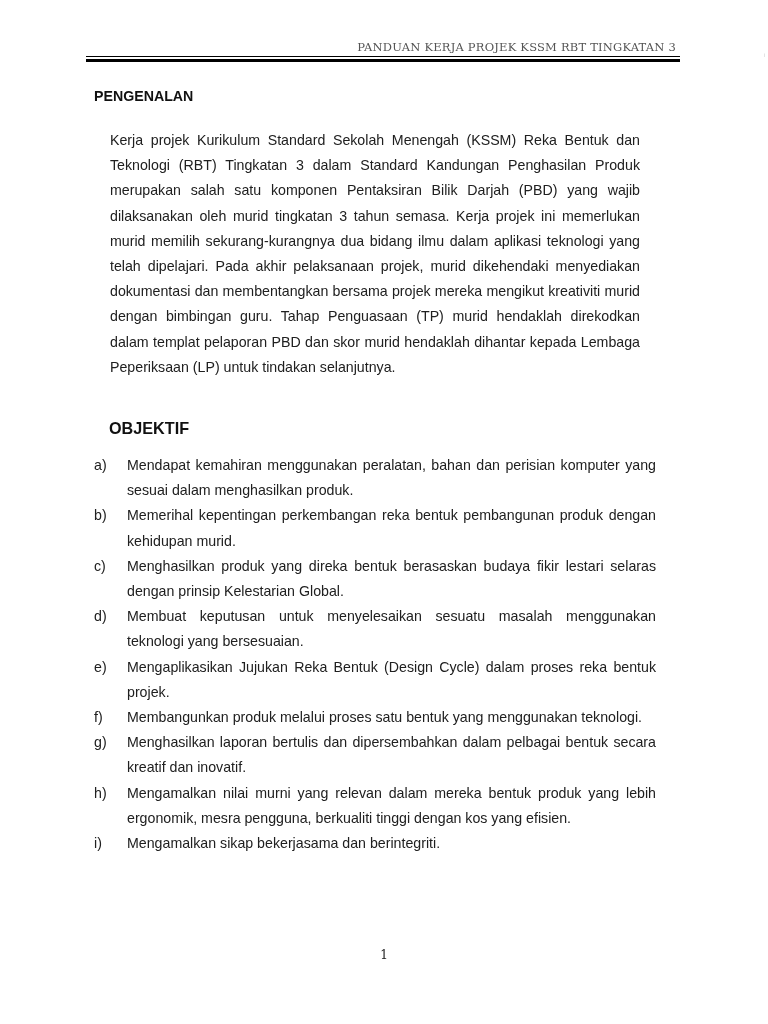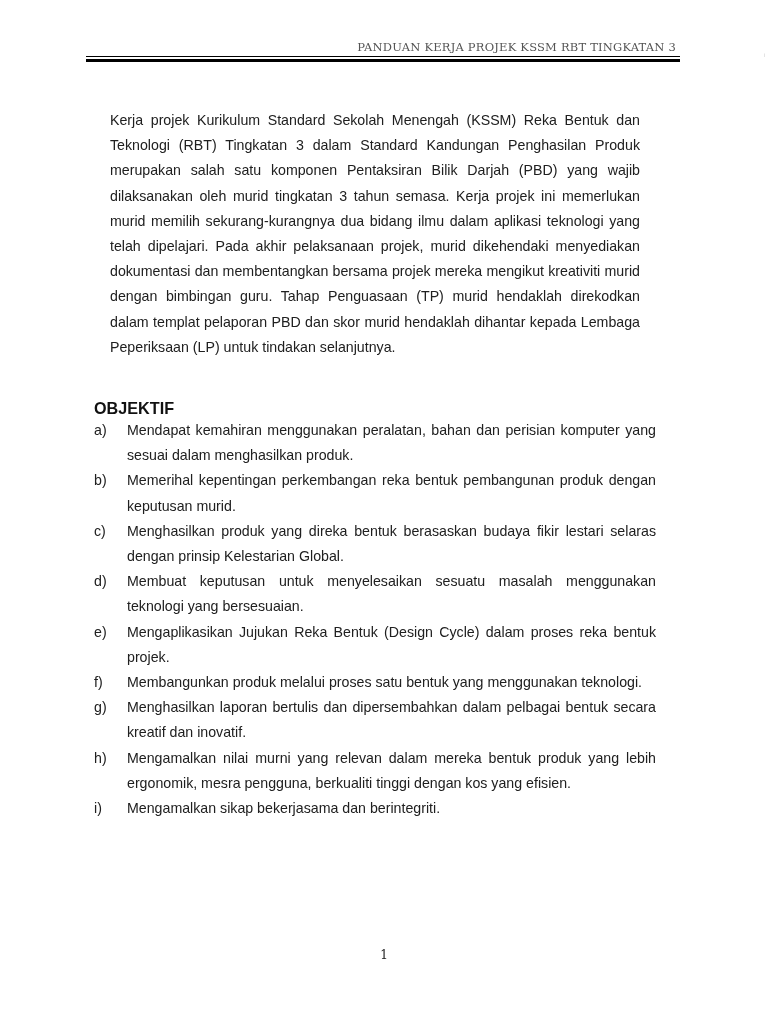--- a/index.html
+++ b/index.html
@@ -70,21 +70,21 @@
     .heading-1 {
       font-weight: bold;
       font-size: 14.2px;
       margin: 0;
       line-height: 20px;
       color: #111111;
     }
     .heading-2 {
       font-weight: bold;
       font-size: 16.2px;
-      margin: 0;
+      margin: 15px;
       line-height: 20px;
       color: #111111;
     }
     .para {
       margin: 16px;
       text-align: justify;
     }
     .intro-para { margin-top: 22px; }
     .objektif-heading { margin-top: 38px; }
     .lead { margin-top: 30px; margin-bottom: 5px; }
@@ -121,34 +121,35 @@
 
 <div class="page">
 
   <div class="running-header">PANDUAN KERJA PROJEK KSSM RBT TINGKATAN 3</div>
   <div class="header-rule"></div>
   <div class="edge-mark">i</div>
 
   <div class="content">
 
     <section>
+      <h2 class="heading-1">PENGENALAN</h2>
       <p class="para intro-para">Kerja projek Kurikulum Standard Sekolah Menengah (KSSM) Reka Bentuk dan Teknologi (RBT) Tingkatan 3 dalam Standard Kandungan Penghasilan Produk merupakan salah satu komponen Pentaksiran Bilik Darjah (PBD) yang wajib dilaksanakan oleh murid tingkatan 3 tahun semasa. Kerja projek ini memerlukan murid memilih sekurang-kurangnya dua bidang ilmu dalam aplikasi teknologi yang telah dipelajari. Pada akhir pelaksanaan projek, murid dikehendaki menyediakan dokumentasi dan membentangkan bersama projek mereka mengikut kreativiti murid dengan bimbingan guru. Tahap Penguasaan (TP) murid hendaklah direkodkan dalam templat pelaporan PBD dan skor murid hendaklah dihantar kepada Lembaga Peperiksaan (LP) untuk tindakan selanjutnya.</p>
     </section>
 
     <section>
       <h2 class="heading-2 objektif-heading">OBJEKTIF</h2>
 
       <ol class="obj-list">
         <li class="obj-item">
           <span class="obj-marker">a)</span>
           <span class="obj-text">Mendapat kemahiran menggunakan peralatan, bahan dan perisian komputer yang sesuai dalam menghasilkan produk.</span>
         </li>
         <li class="obj-item">
           <span class="obj-marker">b)</span>
-          <span class="obj-text">Memerihal kepentingan perkembangan reka bentuk pembangunan produk dengan keputusan murid.</span>
+          <span class="obj-text">Memerihal kepentingan perkembangan reka bentuk pembangunan produk dengan kehidupan murid.</span>
         </li>
         <li class="obj-item">
           <span class="obj-marker">c)</span>
           <span class="obj-text">Menghasilkan produk yang direka bentuk berasaskan budaya fikir lestari selaras dengan prinsip Kelestarian Global.</span>
         </li>
         <li class="obj-item">
           <span class="obj-marker">d)</span>
           <span class="obj-text">Membuat keputusan untuk menyelesaikan sesuatu masalah menggunakan teknologi yang bersesuaian.</span>
         </li>
         <li class="obj-item">

